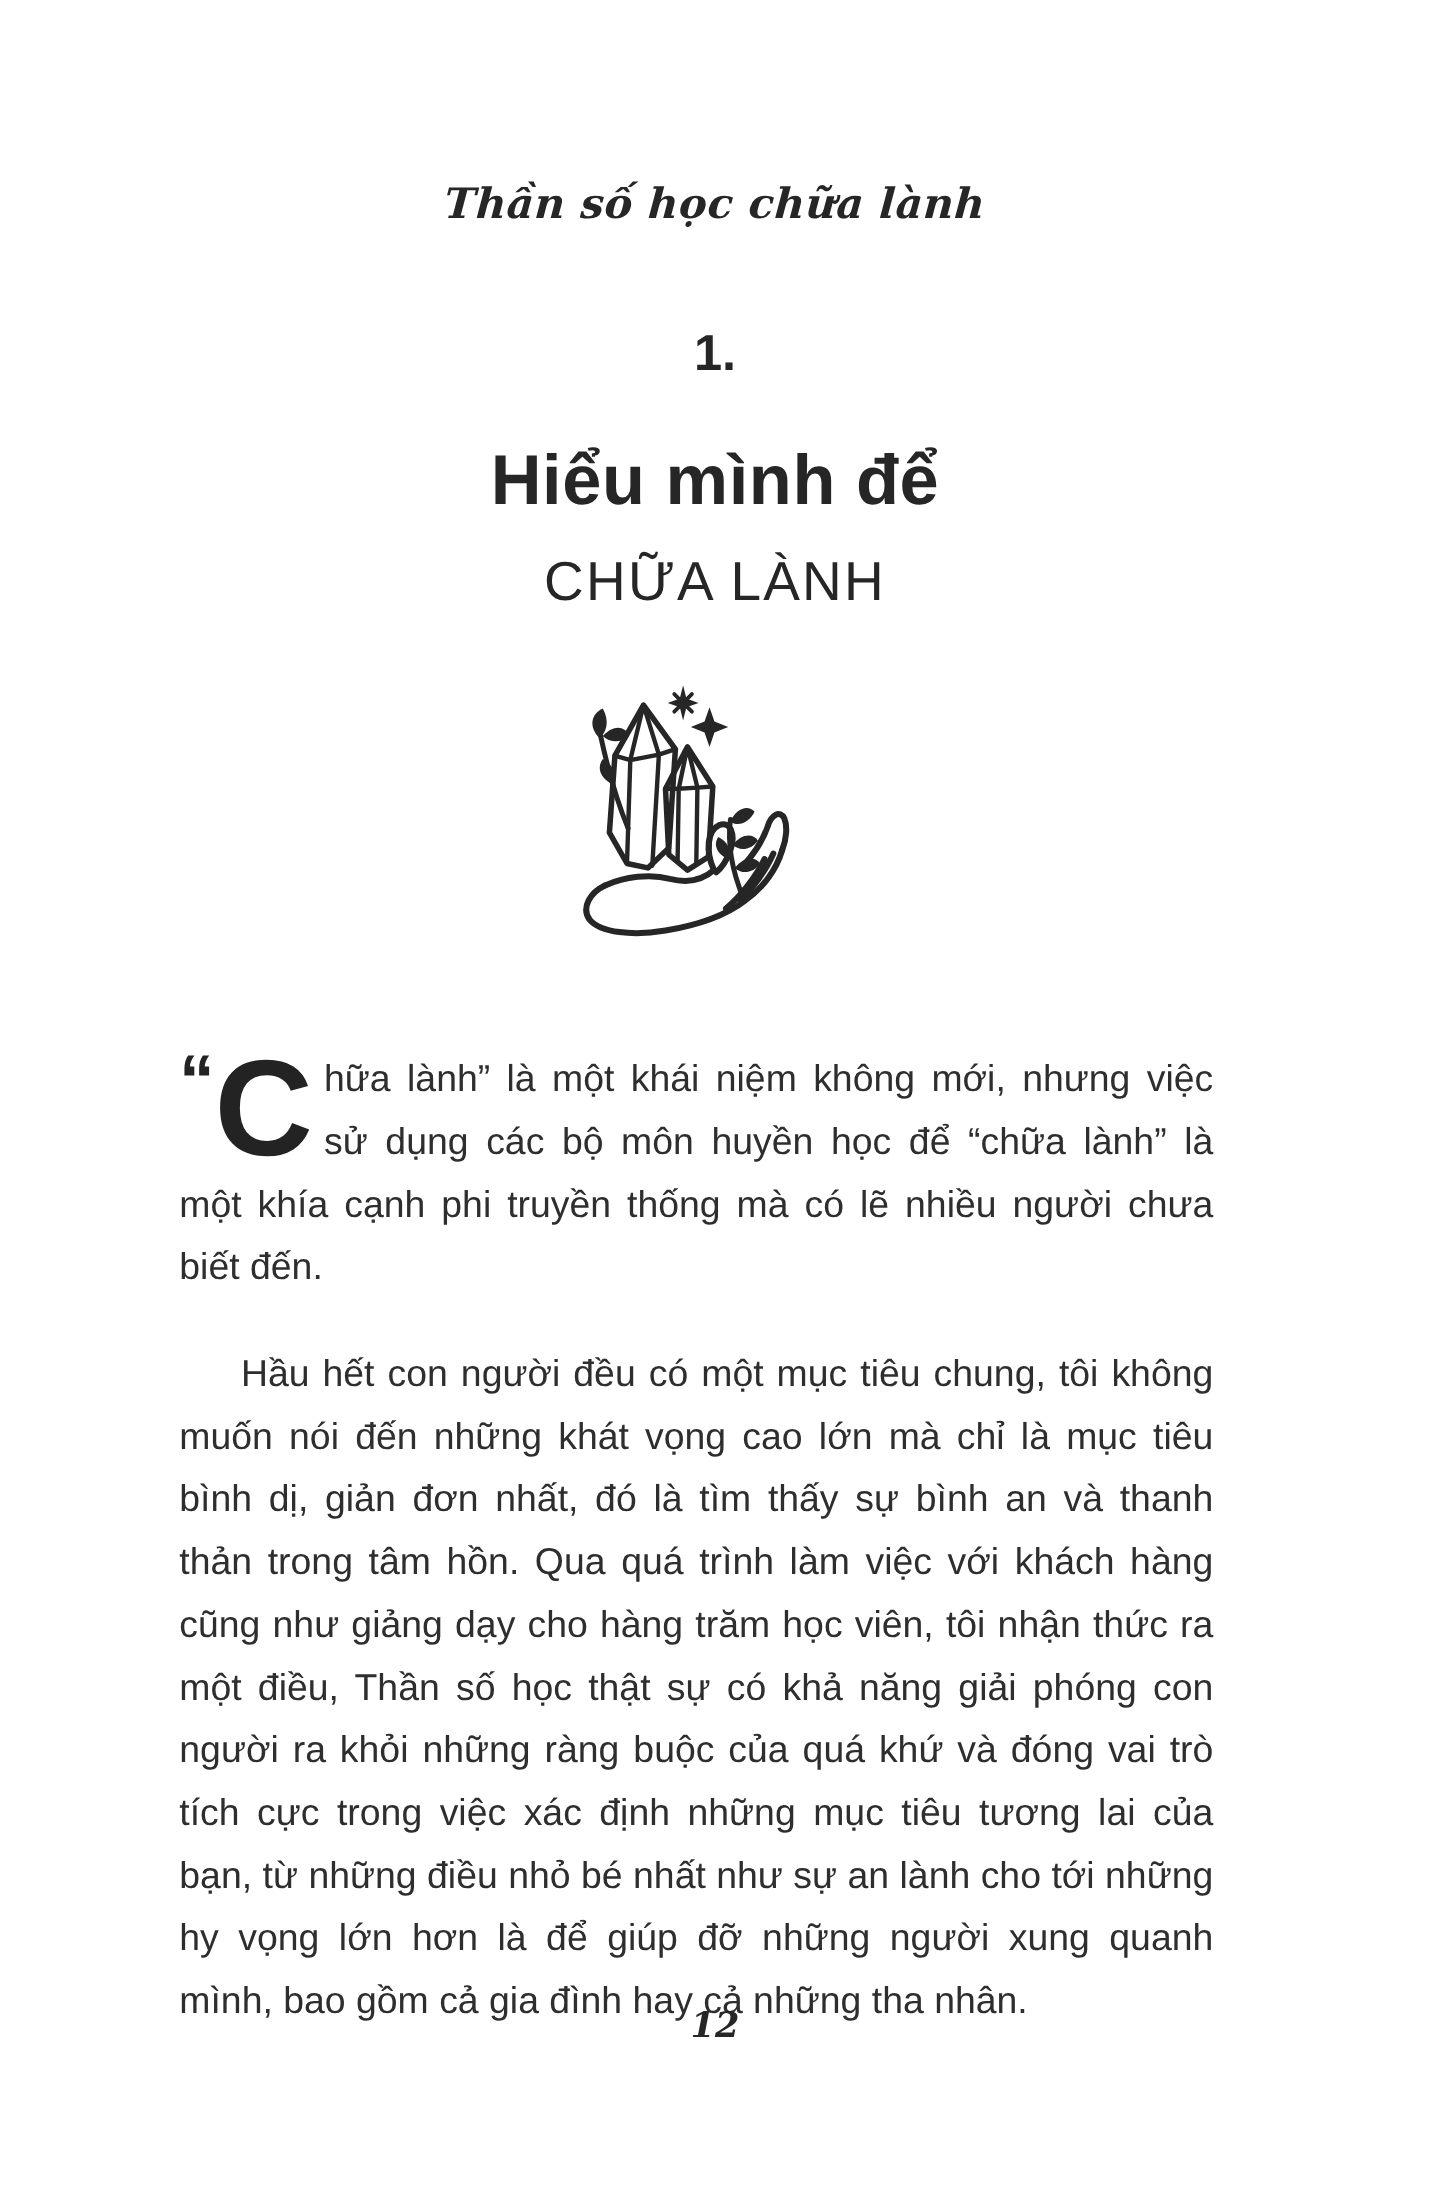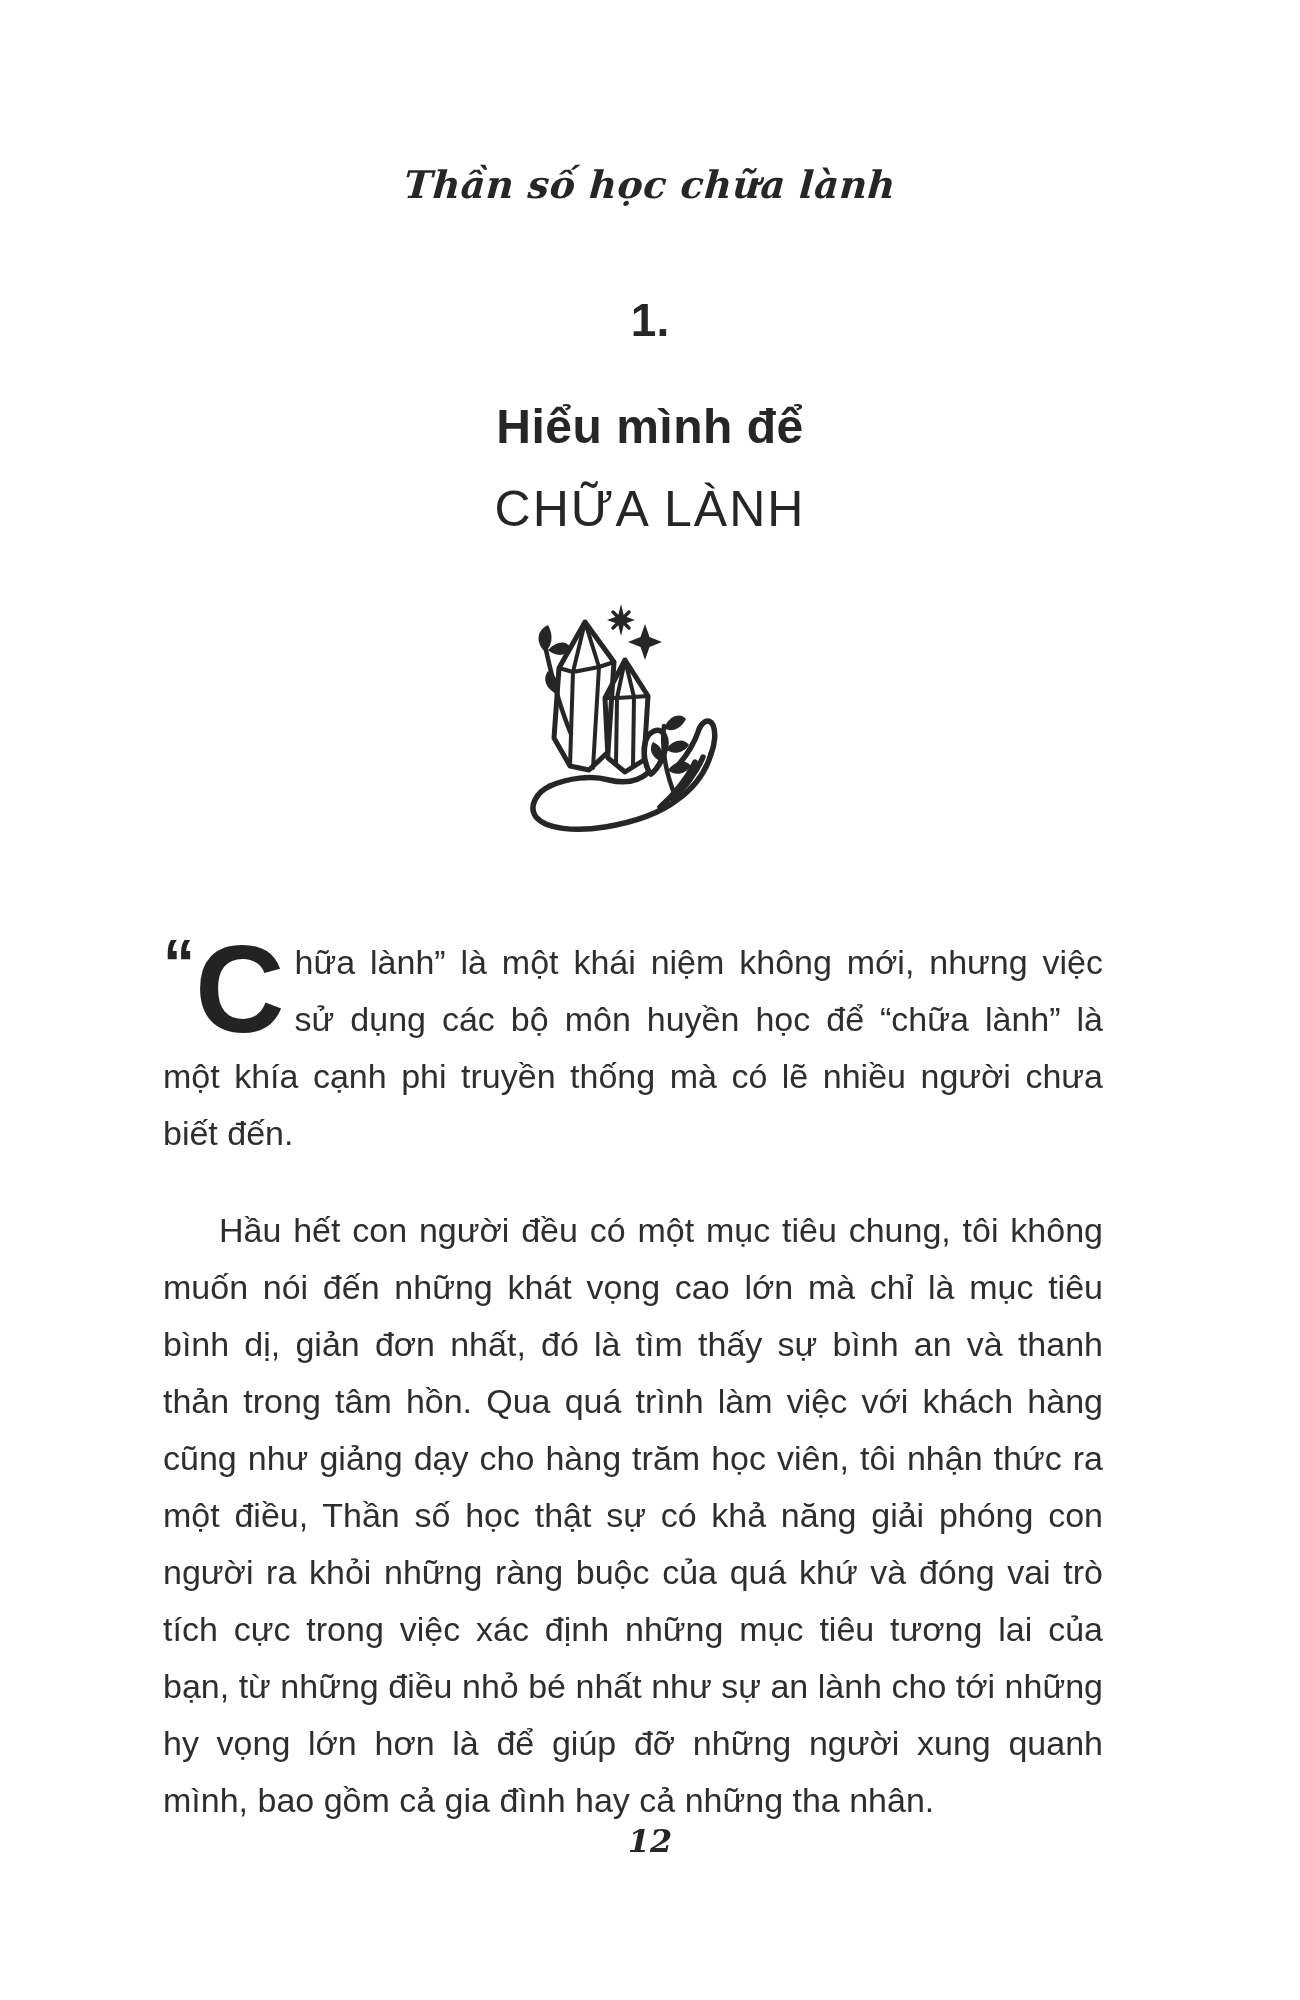--- a/index.html
+++ b/index.html
@@ -29,21 +29,21 @@
   .chapter-number {
     margin-top: 86px;
     text-align: center;
     font-size: 46px;
     font-weight: 700;
     color: #262626;
   }
 
   .chapter-title { margin-top: 52px; text-align: center; color: #262626; }
   .title-line-1 {
-    font-size: 48px;
+    font-size: 64px;
     font-weight: 700;
     letter-spacing: 0.5px;
   }
   .title-line-2 {
     margin-top: 26px;
     font-size: 50px;
     font-weight: 400;
     letter-spacing: 2px;
     text-transform: uppercase;
   }

